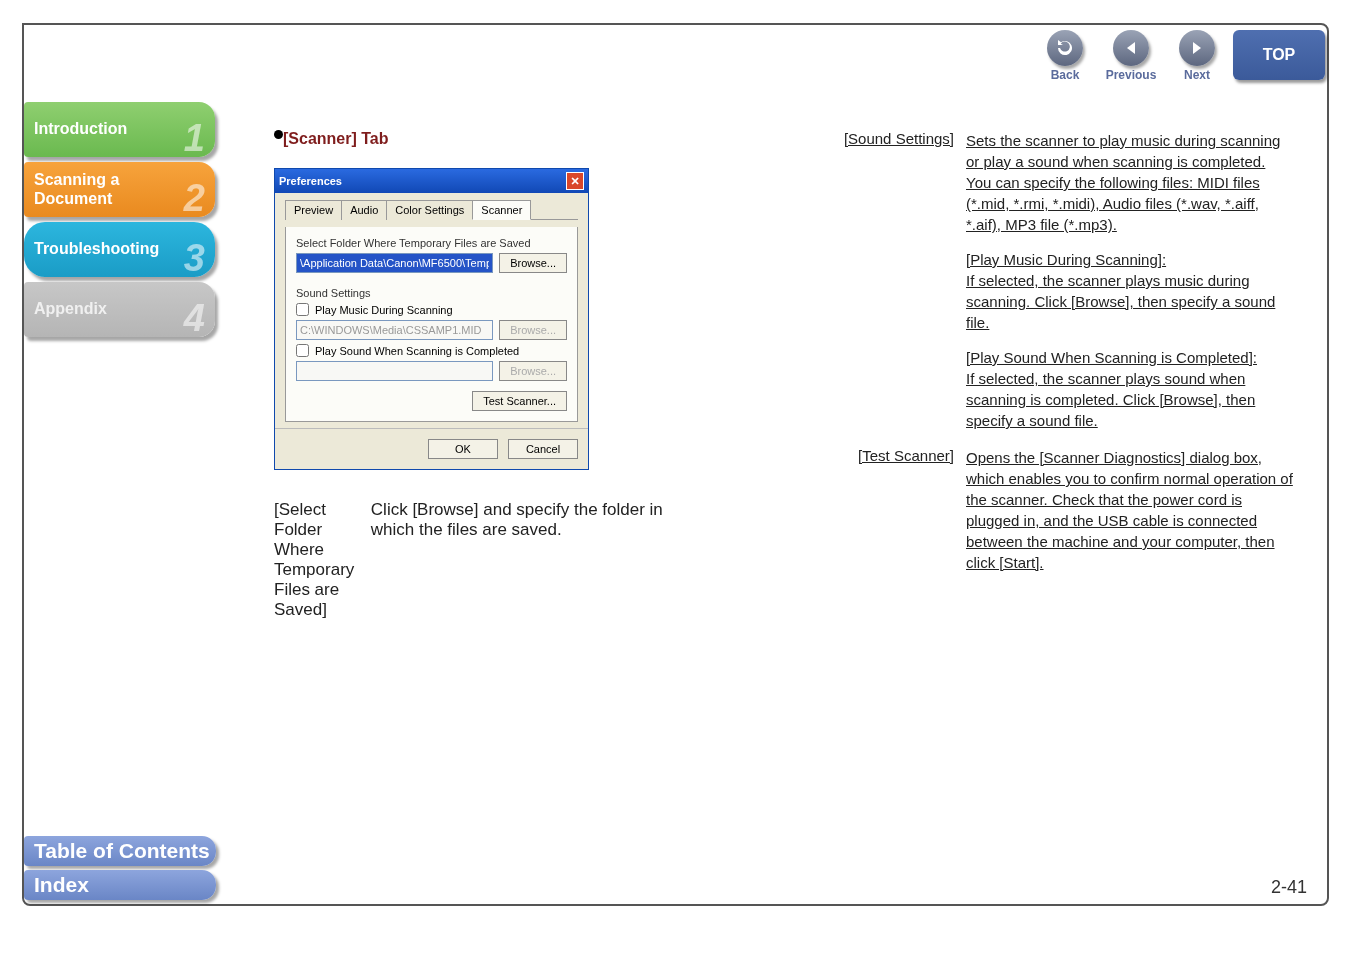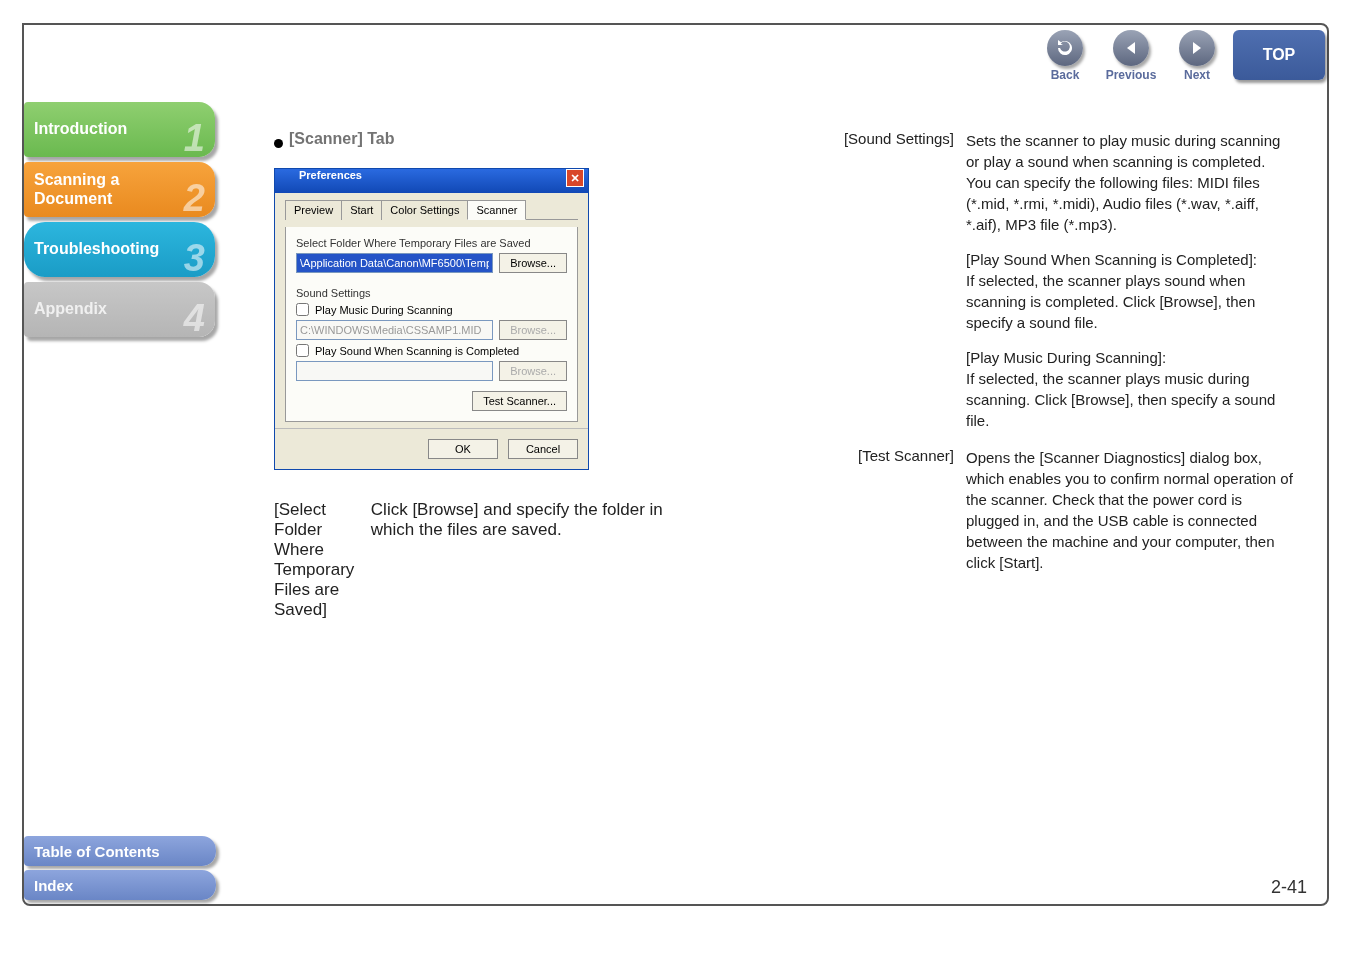--- a/index.html
+++ b/index.html
@@ -90,51 +90,51 @@
     left:0; bottom:0;
     width:200px;
     display:flex; flex-direction:column; gap:4px;
     padding-bottom:4px;
   }
   .sb-bot-item {
     height:30px;
     margin-right:8px;
     border-radius: 4px 14px 14px 4px;
     background: linear-gradient(#8da5dd,#6a86c6);
-    color:#fff; font-weight:bold; font-size:15px;
+    color:#fff; font-weight:bold; font-size:21px;
     display:flex; align-items:center;
     padding-left:10px;
     box-shadow: 3px 3px 3px rgba(0,0,0,.35);
   }
   
   .main {
     position:absolute;
     left: 250px; top: 105px;
     width: 1020px;
   }
   .section-title {
-    font-size:16px; font-weight:bold; color:#737373;
+    font-size:16px; font-weight:bold; color:#7f1d1d;
     margin-bottom:20px;
-    display:flex; align-items:flex-end; gap:6px;
+    display:flex; align-items:flex-start; 
   }
   .bullet { width:9px; height:9px; border-radius:50%; background:#000; }
   
   .dialog {
     width: 315px;
     border:1px solid #1049ad;
     background:#ece9d8;
     font-family: Tahoma, Arial, sans-serif;
     font-size:11px;
   }
   .dlg-title {
     height:24px;
     background: linear-gradient(#2a6ae0,#1148b5);
     color:#fff; font-weight:bold;
-    display:flex; align-items:flex-start; justify-content:space-between;
-    padding:0 4px 0 24px;
+    display:flex; align-items:center; justify-content:space-between;
+    padding:0 4px 0 4px;
   }
   .dlg-close {
     width:18px; height:18px;
     background:#d9472a; border:1px solid #fff;
     color:#fff; font-weight:bold;
     display:flex; align-items:center; justify-content:center;
     font-size:11px;
   }
   .dlg-body { padding: 6px 10px; }
   .tabs {
@@ -188,21 +188,21 @@
     gap:8px;
   }
   .def .term { width:130px; }
   
   .rcol {
     position:absolute;
     left: 560px; top: 0;
     width: 460px;
     font-size:15px; color:#222;
   }
-  .rrow { display:flex; margin-bottom:16px; gap:12px; }
+  .rrow { display:flex; margin-bottom:16px; gap:12px;text-decoration:underline; }
   .rrow .term { width: 120px; text-align:right; }
   .rrow .desc { flex:1; line-height:1.4;}
   .sub { margin-top:14px; }
   .page-num {
     position:absolute;
     right:20px; bottom:6px;
     font-size:18px; color:#333;
   }
   input:disabled { color:#999; background:#f8f8f5; }
   button:disabled { color:#aaa; }
@@ -272,21 +272,21 @@
     </div>
 
     <div class="dialog">
       <div class="dlg-title">
         <span>Preferences</span>
         <div class="dlg-close">✕</div>
       </div>
       <div class="dlg-body">
         <div class="tabs">
           <div class="tab">Preview</div>
-          <div class="tab">Start</div>
+          <div class="tab">Audio</div>
           <div class="tab">Color Settings</div>
           <div class="tab active">Scanner</div>
         </div>
         <div class="panel">
           <label>Select Folder Where Temporary Files are Saved</label>
           <div class="fld-row">
             <input type="text" class="highlighted" value="\Application Data\Canon\MF6500\Temp\" style="">
             <button class="btn">Browse...</button>
           </div>
 
@@ -326,26 +326,26 @@
       <div>Click [Browse] and specify the folder in which the files are saved.</div>
     </div>
 
     <div class="rcol">
       <div class="rrow">
         <div class="term">[Sound Settings]</div>
         <div class="desc">
           <span style="white-space:pre-line;">Sets the scanner to play music during scanning or play a sound when scanning is completed.
 You can specify the following files: MIDI files (*.mid, *.rmi, *.midi), Audio files (*.wav, *.aiff, *.aif), MP3 file (*.mp3).</span>
           <div class="sub">
+            <span>[Play Music During Scanning]:</span><br>
+            <span>If selected, the scanner plays music during scanning. Click [Browse], then specify a sound file.</span>
+          </div>
+          <div class="sub">
             <span>[Play Sound When Scanning is Completed]:</span><br>
             <span>If selected, the scanner plays sound when scanning is completed. Click [Browse], then specify a sound file.</span>
-          </div>
-          <div class="sub">
-            <span>[Play Music During Scanning]:</span><br>
-            <span>If selected, the scanner plays music during scanning. Click [Browse], then specify a sound file.</span>
           </div>
         </div>
       </div>
       <div class="rrow">
         <div class="term">[Test Scanner]</div>
         <div class="desc">Opens the [Scanner Diagnostics] dialog box, which enables you to confirm normal operation of the scanner. Check that the power cord is plugged in, and the USB cable is connected between the machine and your computer, then click [Start].</div>
       </div>
     </div>
   </div>
 

